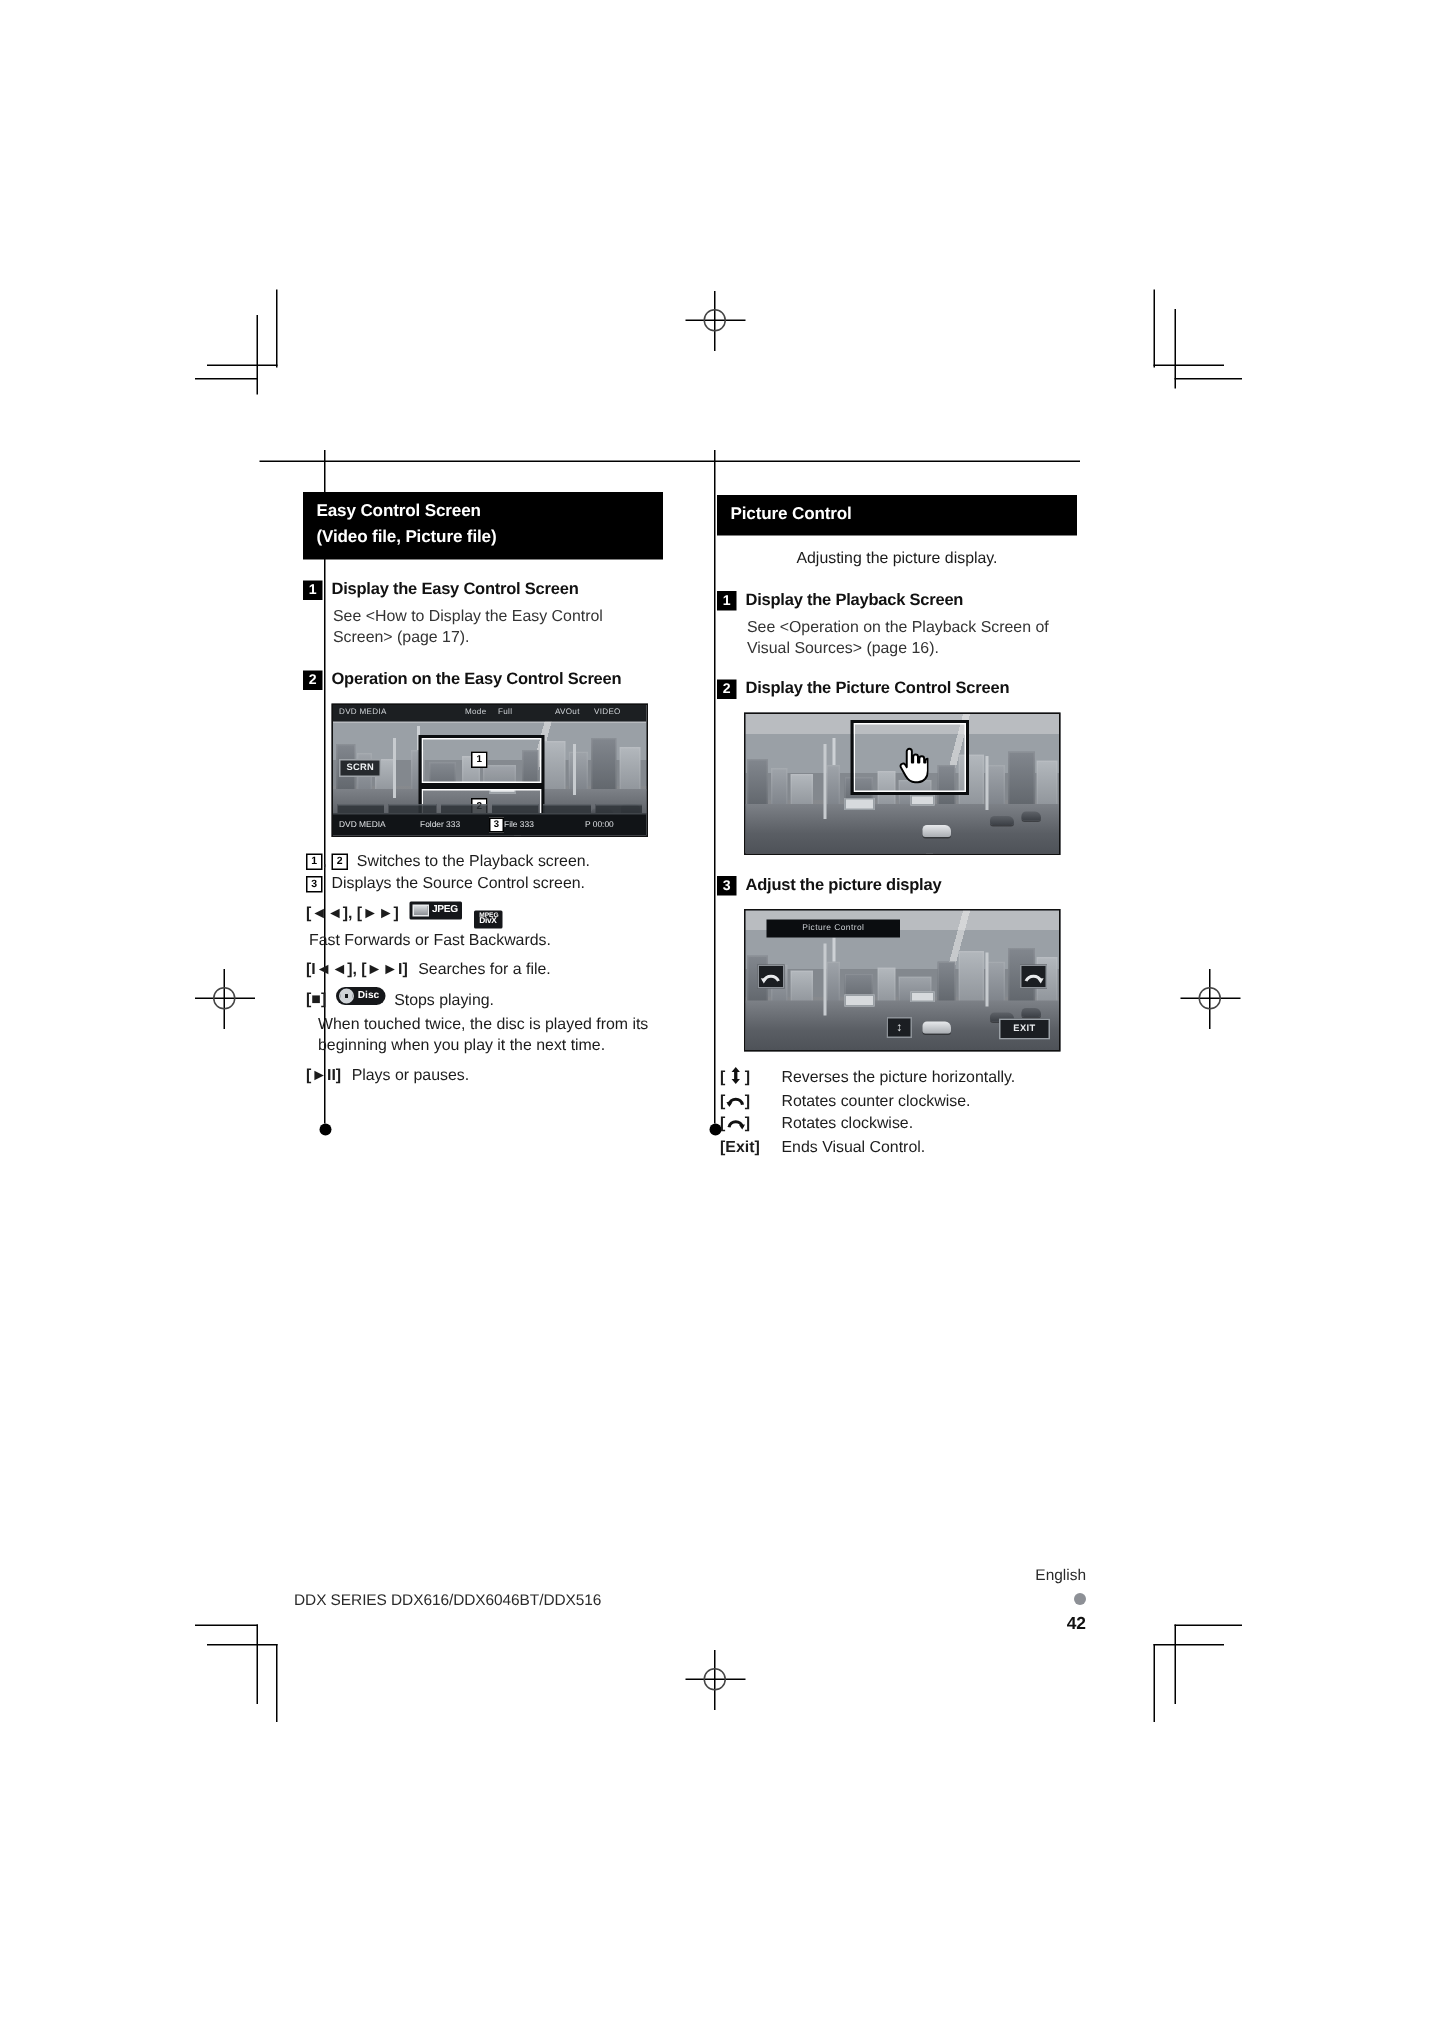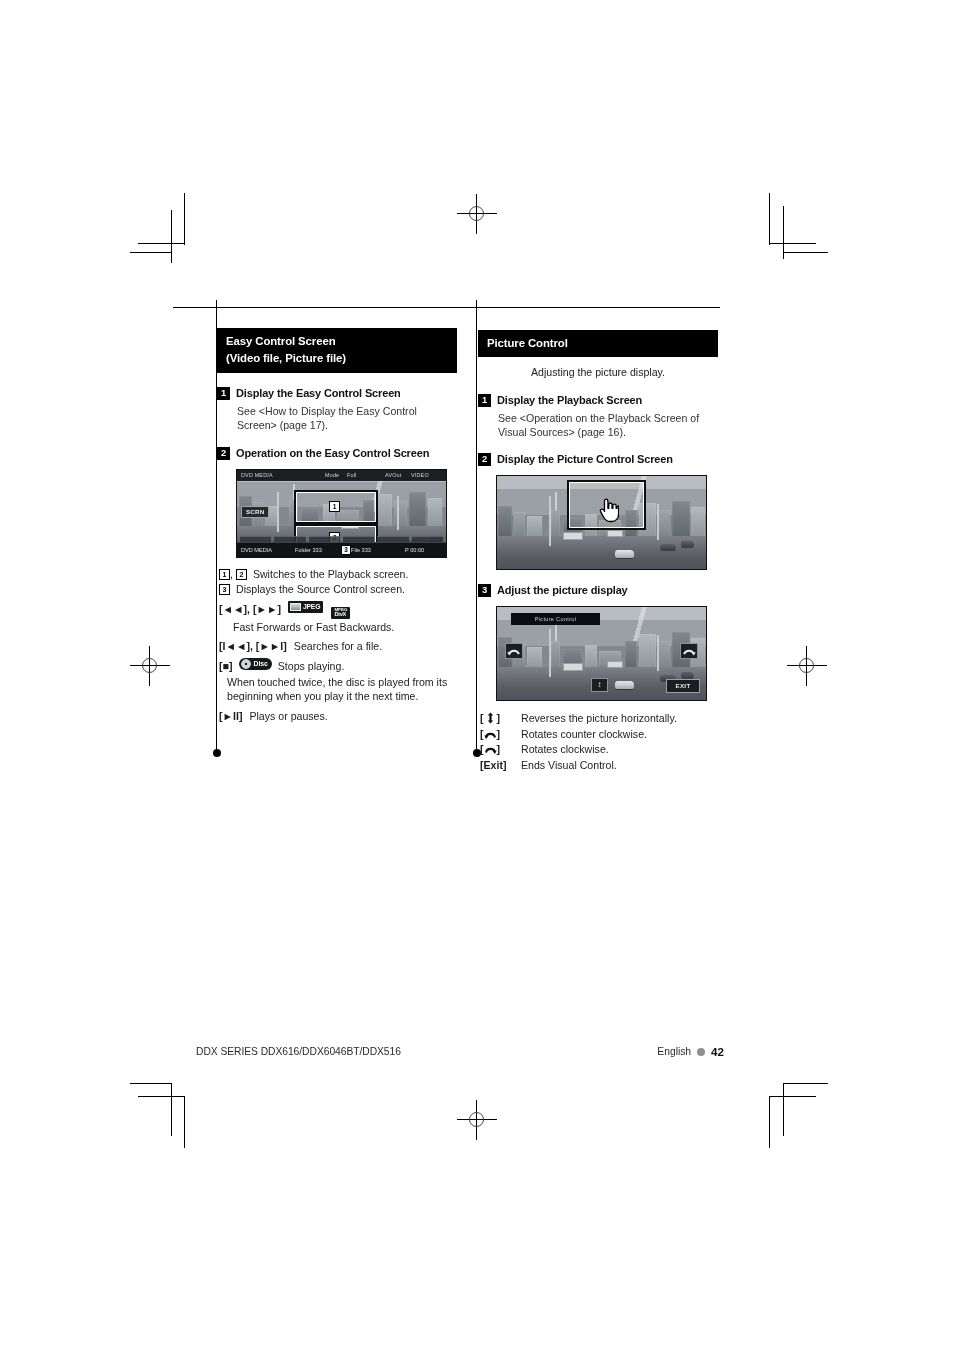--- a/index.html
+++ b/index.html
@@ -61,21 +61,21 @@
     width: 8px; height: 8px;
     border-radius: 50%;
     background: #000;
   }
 
   
   .col {
     position: absolute;
     width: 240px;
   }
-  .col-left  { left: 217px; top: 328px; }
+  .col-left  { left: 202px; top: 328px; }
   .col-right { left: 478px; top: 330px; }
 
   .section-head {
     background: #000;
     color: #fff;
     font-weight: bold;
     font-size: 11.4px;
     line-height: 17px;
     padding: 5px 8px 6px 9px;
     letter-spacing: -0.1px;
@@ -402,22 +402,23 @@
     width: 528px;
     display: flex;
     align-items: center;
     justify-content: space-between;
     font-size: 10.3px;
     color: #2a2a2a;
   }
   .footer .model { letter-spacing: -.05px; }
   .footer .right {
     display: flex;
-    align-items: center;
+    align-items: flex-end;
     gap: 6px;
+    flex-direction: column;
   }
   .footer .dot {
     width: 8px; height: 8px;
     border-radius: 50%;
     background: #8d9096;
     display: inline-block;
   }
   .footer .pageno { font-weight: bold; font-size: 11.6px; color: #111; }
 </style>
 </head>
@@ -583,21 +584,21 @@
           <span class="scr"></span>
             <span>JPEG</span>
         </span>
         <span style="font-size:8px;">&nbsp;</span>
         <span class="badge-media stacked">
           <span class="top">MPEG</span>
             <span>DivX</span>
         </span>
       </div>
     </div>
-    <div class="sub" style="margin-left:14px;">Fast Forwards or Fast Backwards.</div>
+    <div class="sub" style="margin-left:2px;">Fast Forwards or Fast Backwards.</div>
 
     <div class="keyrow" style="margin-top:5px;">
       <div class="k">[I◄◄], [►►I]</div>
       <div class="t">Searches for a file.</div>
     </div>
 
     <div class="keyrow" style="margin-top:5px; align-items:center;">
       <div class="k">[■]</div>
       <div class="t">
         <span class="badge-disc">

